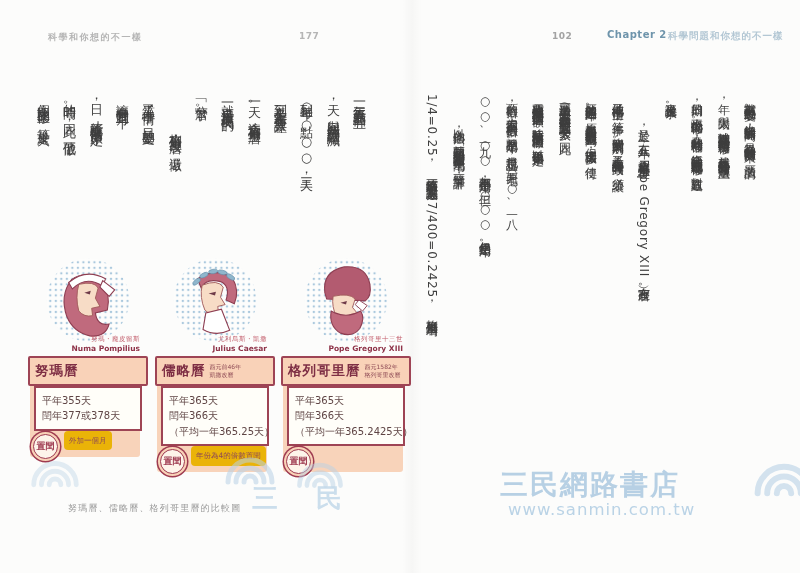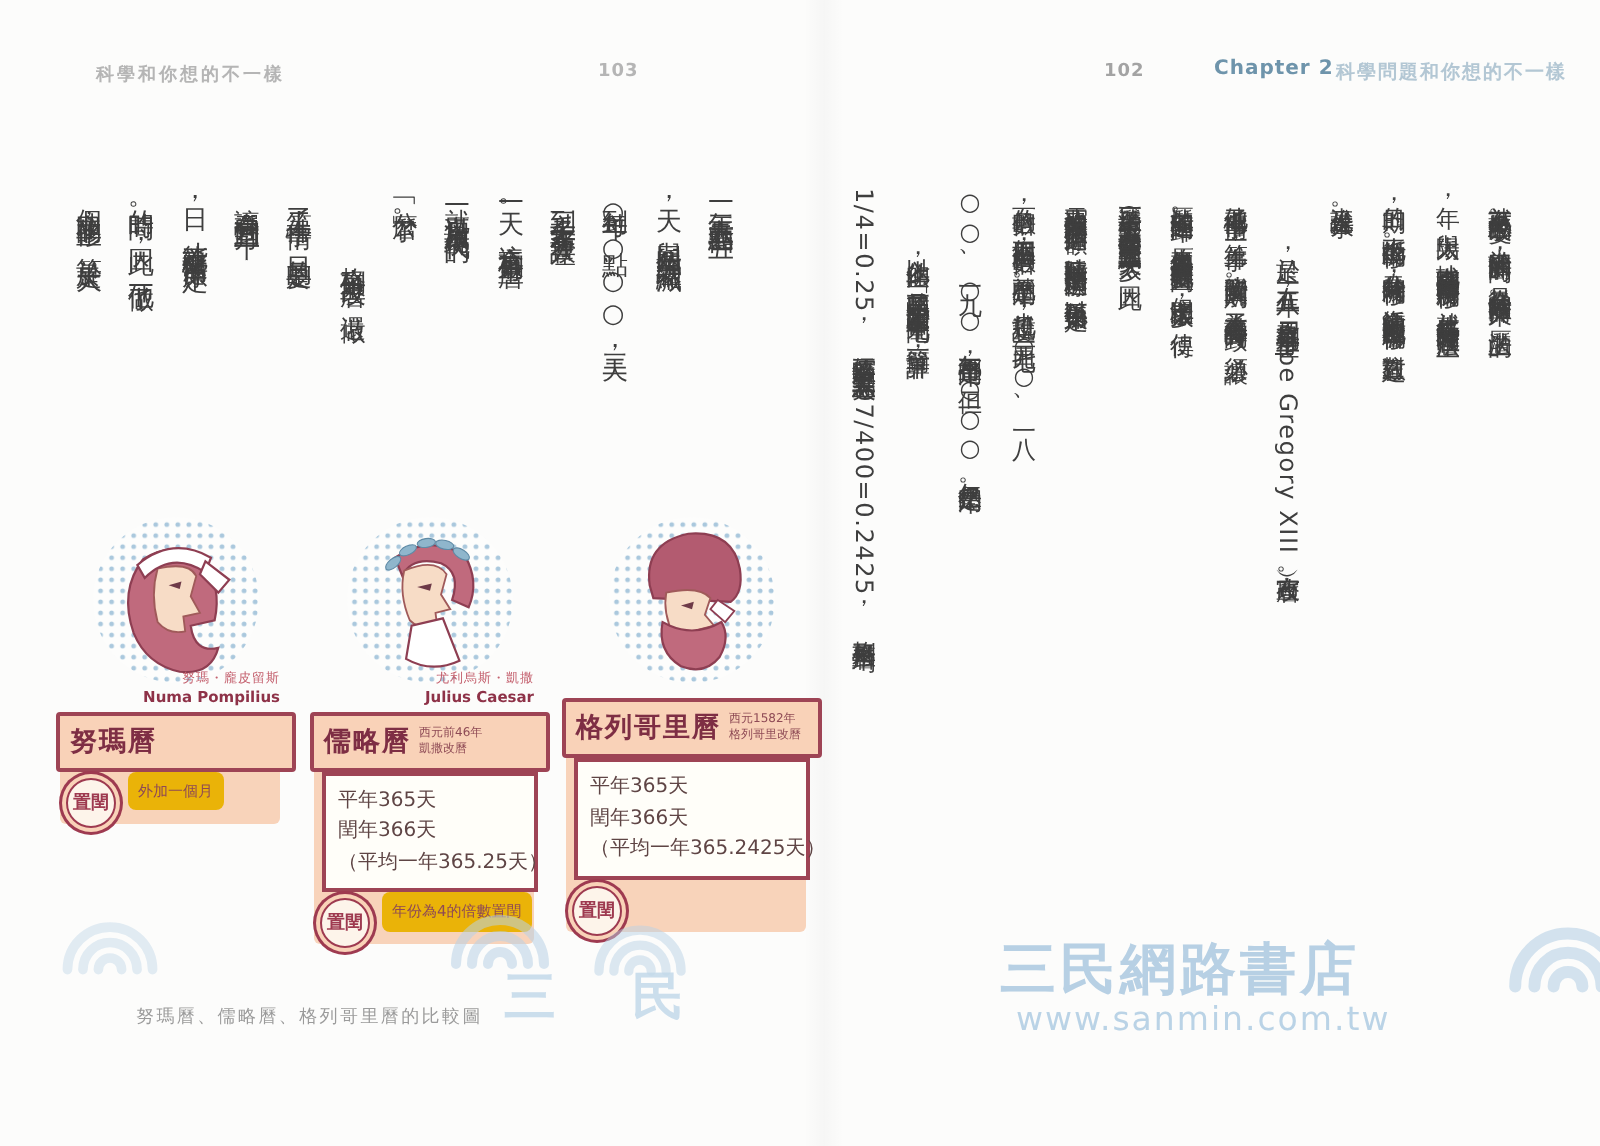--- a/index.html
+++ b/index.html
@@ -74,21 +74,21 @@
   #wm-url{position:absolute;left:508px;top:500px;font-size:16.5px;color:#bad3e6;letter-spacing:1px;}
 </style>
 </head>
 <body>
 
 <div id="spread">
 
   <div id="gutter"></div>
 
   <div class="hdr" id="lp-title">科學和你想的不一樣</div>
-  <div class="hdr" id="lp-num">103</div>
+  <div class="hdr" id="lp-num">177</div>
   <div class="hdr" id="rp-num">102</div>
   <div class="hdr" id="rp-chap">Chapter 2</div>
   <div class="hdr" id="rp-chap-title">科學問題和你想的不一樣</div>
 
   <div>
     <div class="vcol rcol" id="rc0">就有不可輕忽的改變了。由於復活節的時間，是從春分的時間推算而來。曆法上的</div>
     <div class="vcol rcol" id="rc1">年，與太陽、地球真實關係的回歸年有所偏移，就代表每年春分的時間位在曆法上</div>
     <div class="vcol rcol" id="rc2">的日期，也不斷的偏移。春分的時間偏移，復活節的時間也就跟著偏移，這對教廷</div>
     <div class="vcol rcol" id="rc3">來說是件大事。</div>
     <div class="vcol rcol" id="rc4">　　於是，在一五八二年，教皇格列哥里十三世（Pope Gregory XIII）宣布改曆。</div>
@@ -133,20 +133,24 @@
       <path d="M46 42 l7 -2 -1 4 z" fill="#6e3a48"></path>
       <path d="M29 31 Q48 15 69 27 L66 35 Q48 23 33 38 Z" fill="#ffffff" stroke="#8e3e52" stroke-width="1.2"></path>
       <path d="M66 29 l13 10 -6 7 -10 -10 Z" fill="#ffffff" stroke="#8e3e52" stroke-width="1.2"></path>
     </svg>
     <div class="person-labels">
       <span class="person-zh">努瑪・龐皮留斯</span>
       <span class="person-en">Numa Pompilius</span>
     </div>
     <div class="banner">
       <span class="calendar-name">努瑪曆</span>
+    </div>
+    <div class="box">
+      <span>平年355天</span>
+      <span>閏年377或378天</span>
     </div>
     <div class="rule-row">
       <div class="tag-circle">置閏</div>
       <div class="rule-text">
         <span>外加一個月</span>
       </div>
     </div>
   </div>
 
   <div class="card" id="card-1">
@@ -204,20 +208,24 @@
           </pattern>
         </defs>
       <circle cx="50" cy="50" r="45" fill="#fdfdfc"></circle>
         <circle cx="50" cy="50" r="45" fill="url(#dots2)"></circle>
       <path d="M27 42 Q24 19 48 14 Q72 12 76 33 Q78 46 71 51 L29 49 Z" fill="#b35b70" stroke="#8e3e52" stroke-width="1.2"></path>
       <path d="M36 46 Q54 42 60 49 L57 58 L62 64 L54 66 L55 72 Q46 74 40 69 Q34 57 36 46Z" fill="#f7dcc6" stroke="#a05a5a" stroke-width="1"></path>
       <path d="M44 53 l7 -2 -1 4 z" fill="#6e3a48"></path>
       <path d="M34 62 Q31 78 44 86 Q57 91 65 81 Q71 70 66 62 Q52 70 38 64 Z" fill="#c06a7d" stroke="#8e3e52" stroke-width="1.2"></path>
       <path d="M64 50 l9 6 -5 6 -8 -7 Z" fill="#ffffff" stroke="#8e3e52" stroke-width="1"></path>
     </svg>
+    <div class="person-labels">
+      <span class="person-zh">格列哥里十三世</span>
+      <span class="person-en">Pope Gregory XIII</span>
+    </div>
     <div class="banner">
       <span class="calendar-name">格列哥里曆</span>
       <span class="banner-note">
         <span>西元1582年</span>
         <span>格列哥里改曆</span>
       </span>
     </div>
     <div class="box">
       <span>平年365天</span>
       <span>閏年366天</span>

